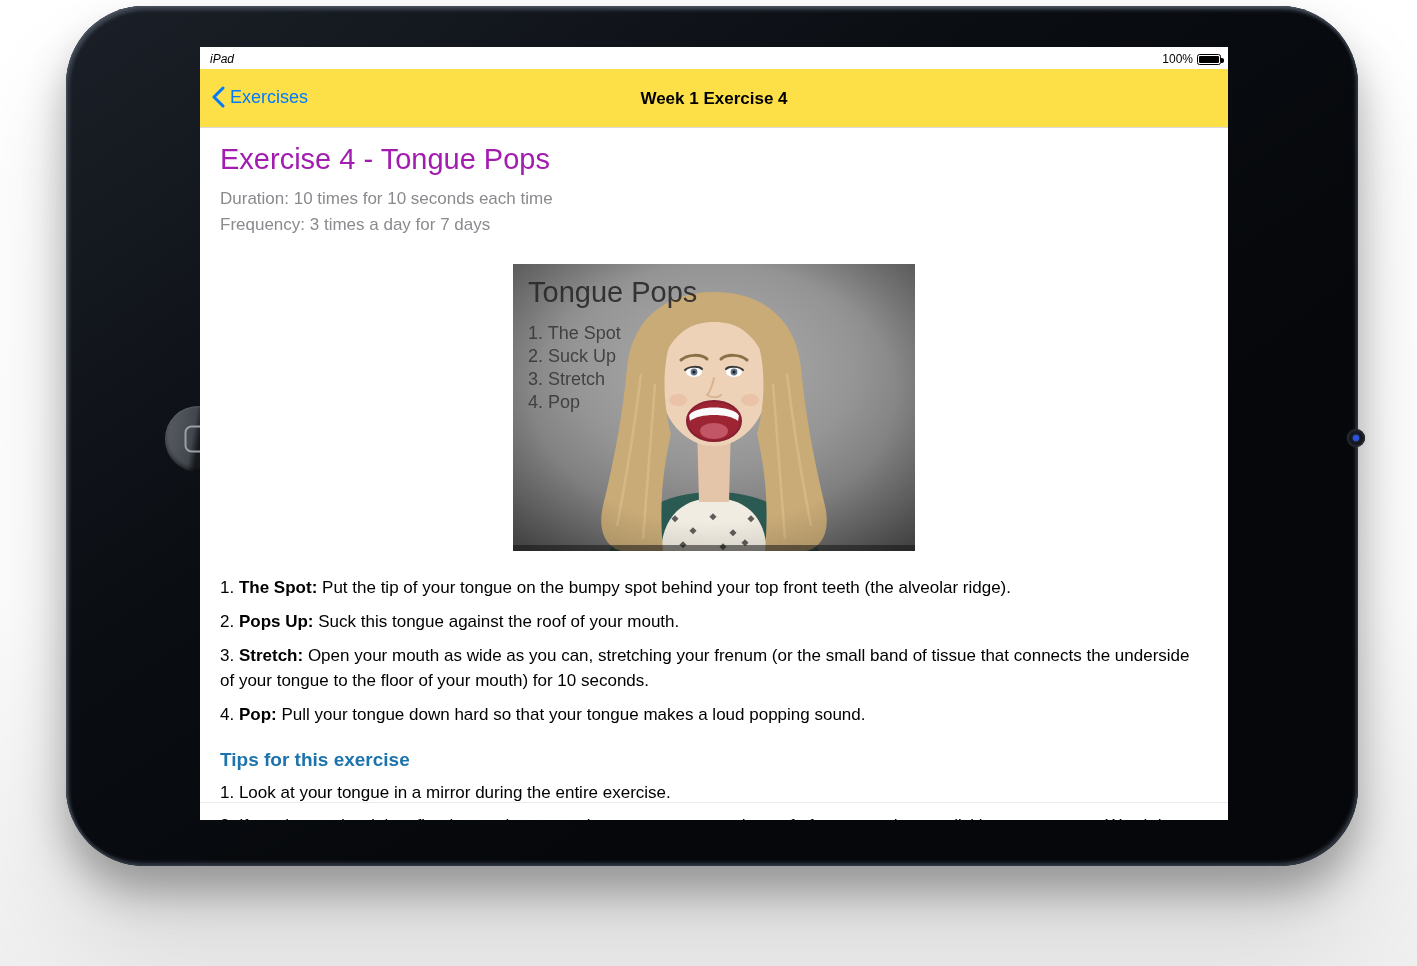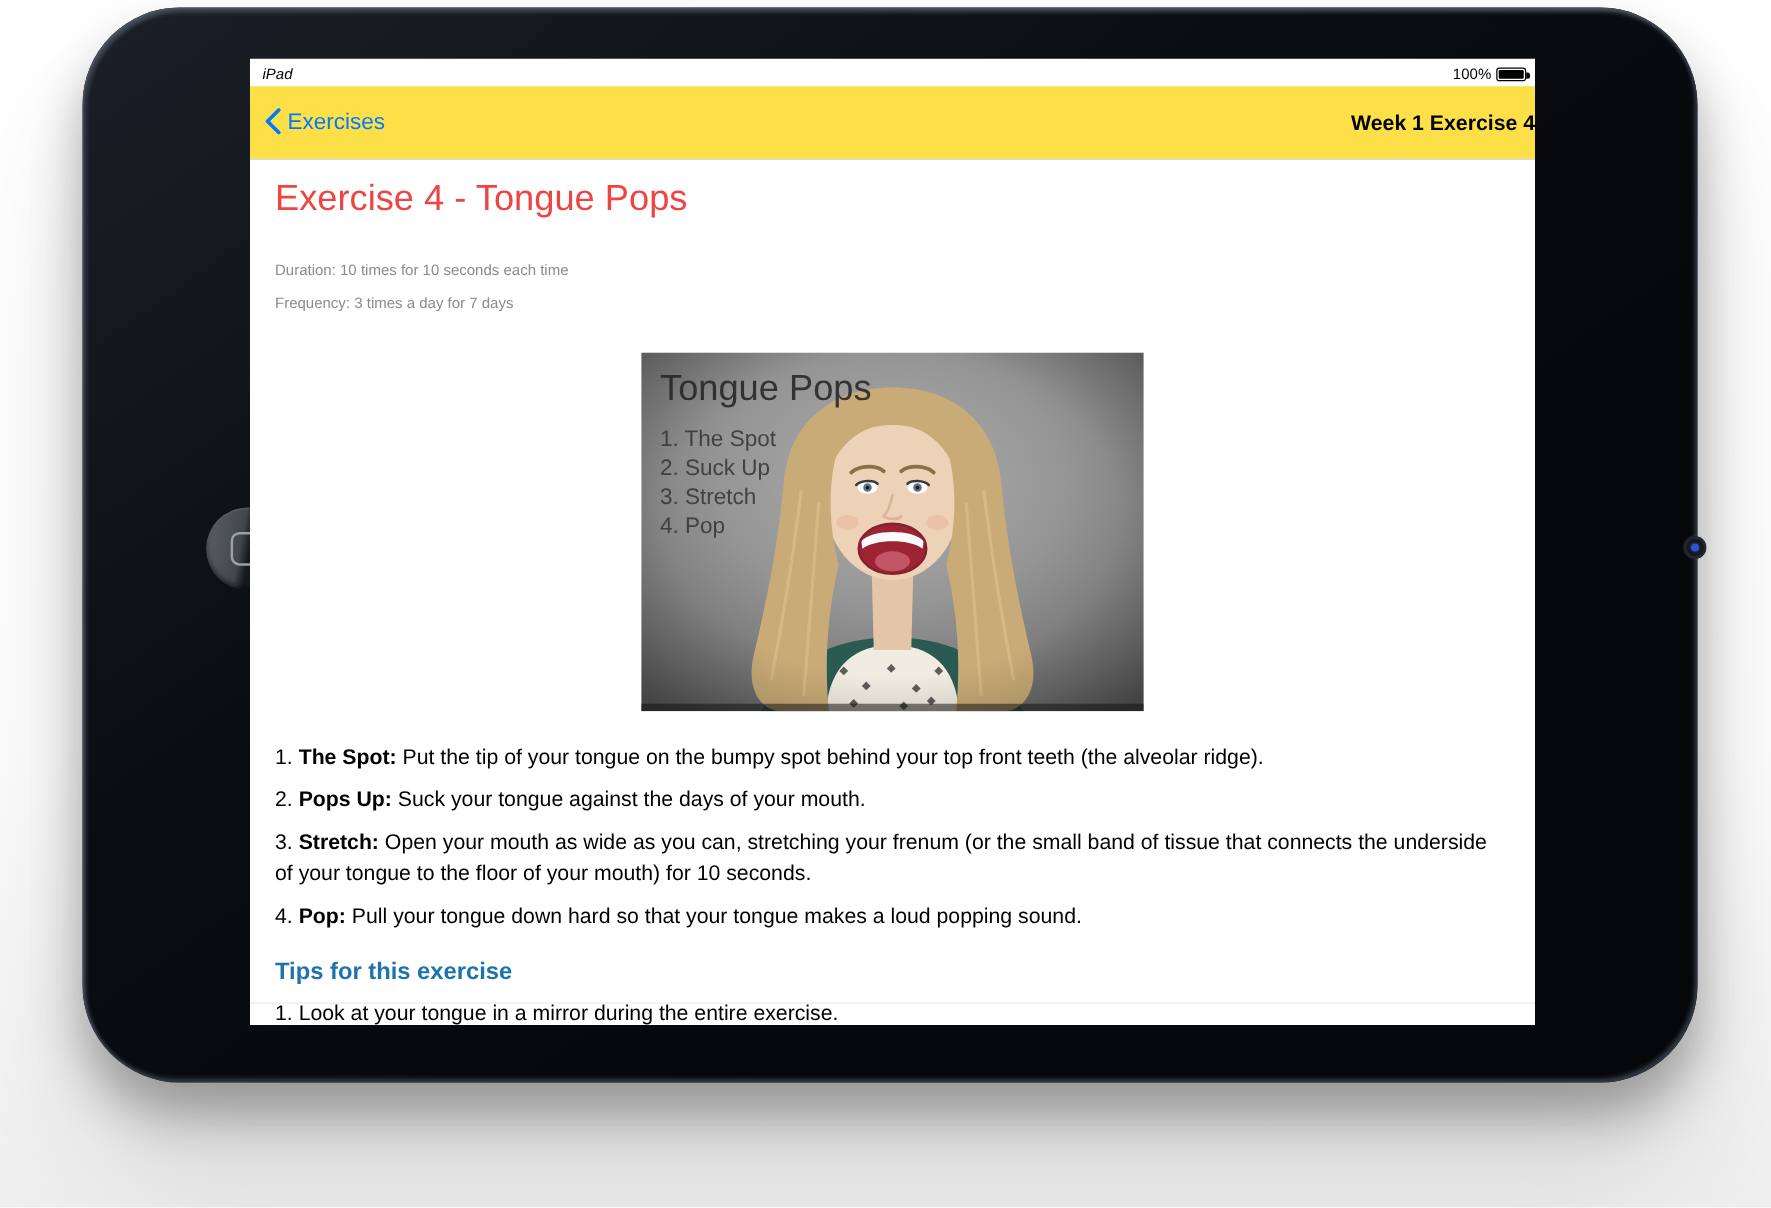--- a/index.html
+++ b/index.html
@@ -43,26 +43,26 @@
     border-radius:2.5px; }
   .battery-fill { position:absolute; left:1px; top:1px; bottom:1px; right:1px;
     background:#000; border-radius:1px; }
   .battery-nub { position:absolute; right:-4px; top:3px; width:3px; height:5px;
     background:#000; border-radius:0 2px 2px 0; }
 
   .nav-bar { position:absolute; left:0; top:22px; width:100%; height:59px;
     border-bottom:1px solid #d9d9de; background:#fde047; }
   .back-button { position:absolute; left:12px; top:17px; display:flex;
     align-items:center; gap:5px; color:#007aff; font-size:18px; cursor:pointer; }
-  .nav-title { position:absolute; left:0; right:0; top:20px; text-align:right;
+  .nav-title { position:absolute; left:0; right:0; top:20px; text-align:center;
     font-size:17px; font-weight:bold; color:#000; }
 
   .content { position:absolute; left:20px; top:96px; width:988px; }
-  .page-title { font-size:29px; font-weight:400; color:#ef4444; margin-bottom:28px; }
-  .meta-line { font-size:12px; line-height:25.5px; color:#8a8a8f; }
+  .page-title { font-size:29px; font-weight:400; color:#a21caf; margin-bottom:10px; }
+  .meta-line { font-size:17px; line-height:25.5px; color:#8a8a8f; }
 
   .video-thumb { display:block; width:402px; height:287px; margin:27px auto 0 auto;
     cursor:pointer; }
 
   .instructions { margin-top:24px; }
   .instr-item { font-size:17px; line-height:25px; color:#000; margin-bottom:9px; }
   .instr-item b { font-weight:bold; }
 
   .tips-heading { margin-top:22px; font-size:19px; font-weight:bold; color:#1d74ad; }
   .tips-list { margin-top:9px; }
@@ -195,21 +195,21 @@
 
       <div class="instructions">
         <div class="instr-item">
           <span>1.</span>
           <b>The Spot:</b>
           <span>Put the tip of your tongue on the bumpy spot behind your top front teeth (the alveolar ridge).</span>
         </div>
         <div class="instr-item">
           <span>2.</span>
           <b>Pops Up:</b>
-          <span>Suck your tongue against the days of your mouth.</span>
+          <span>Suck this tongue against the roof of your mouth.</span>
         </div>
         <div class="instr-item">
           <span>3.</span>
           <b>Stretch:</b>
           <span>Open your mouth as wide as you can, stretching your frenum (or the small band of tissue that connects the underside of your tongue to the floor of your mouth) for 10 seconds.</span>
         </div>
         <div class="instr-item">
           <span>4.</span>
           <b>Pop:</b>
           <span>Pull your tongue down hard so that your tongue makes a loud popping sound.</span>

